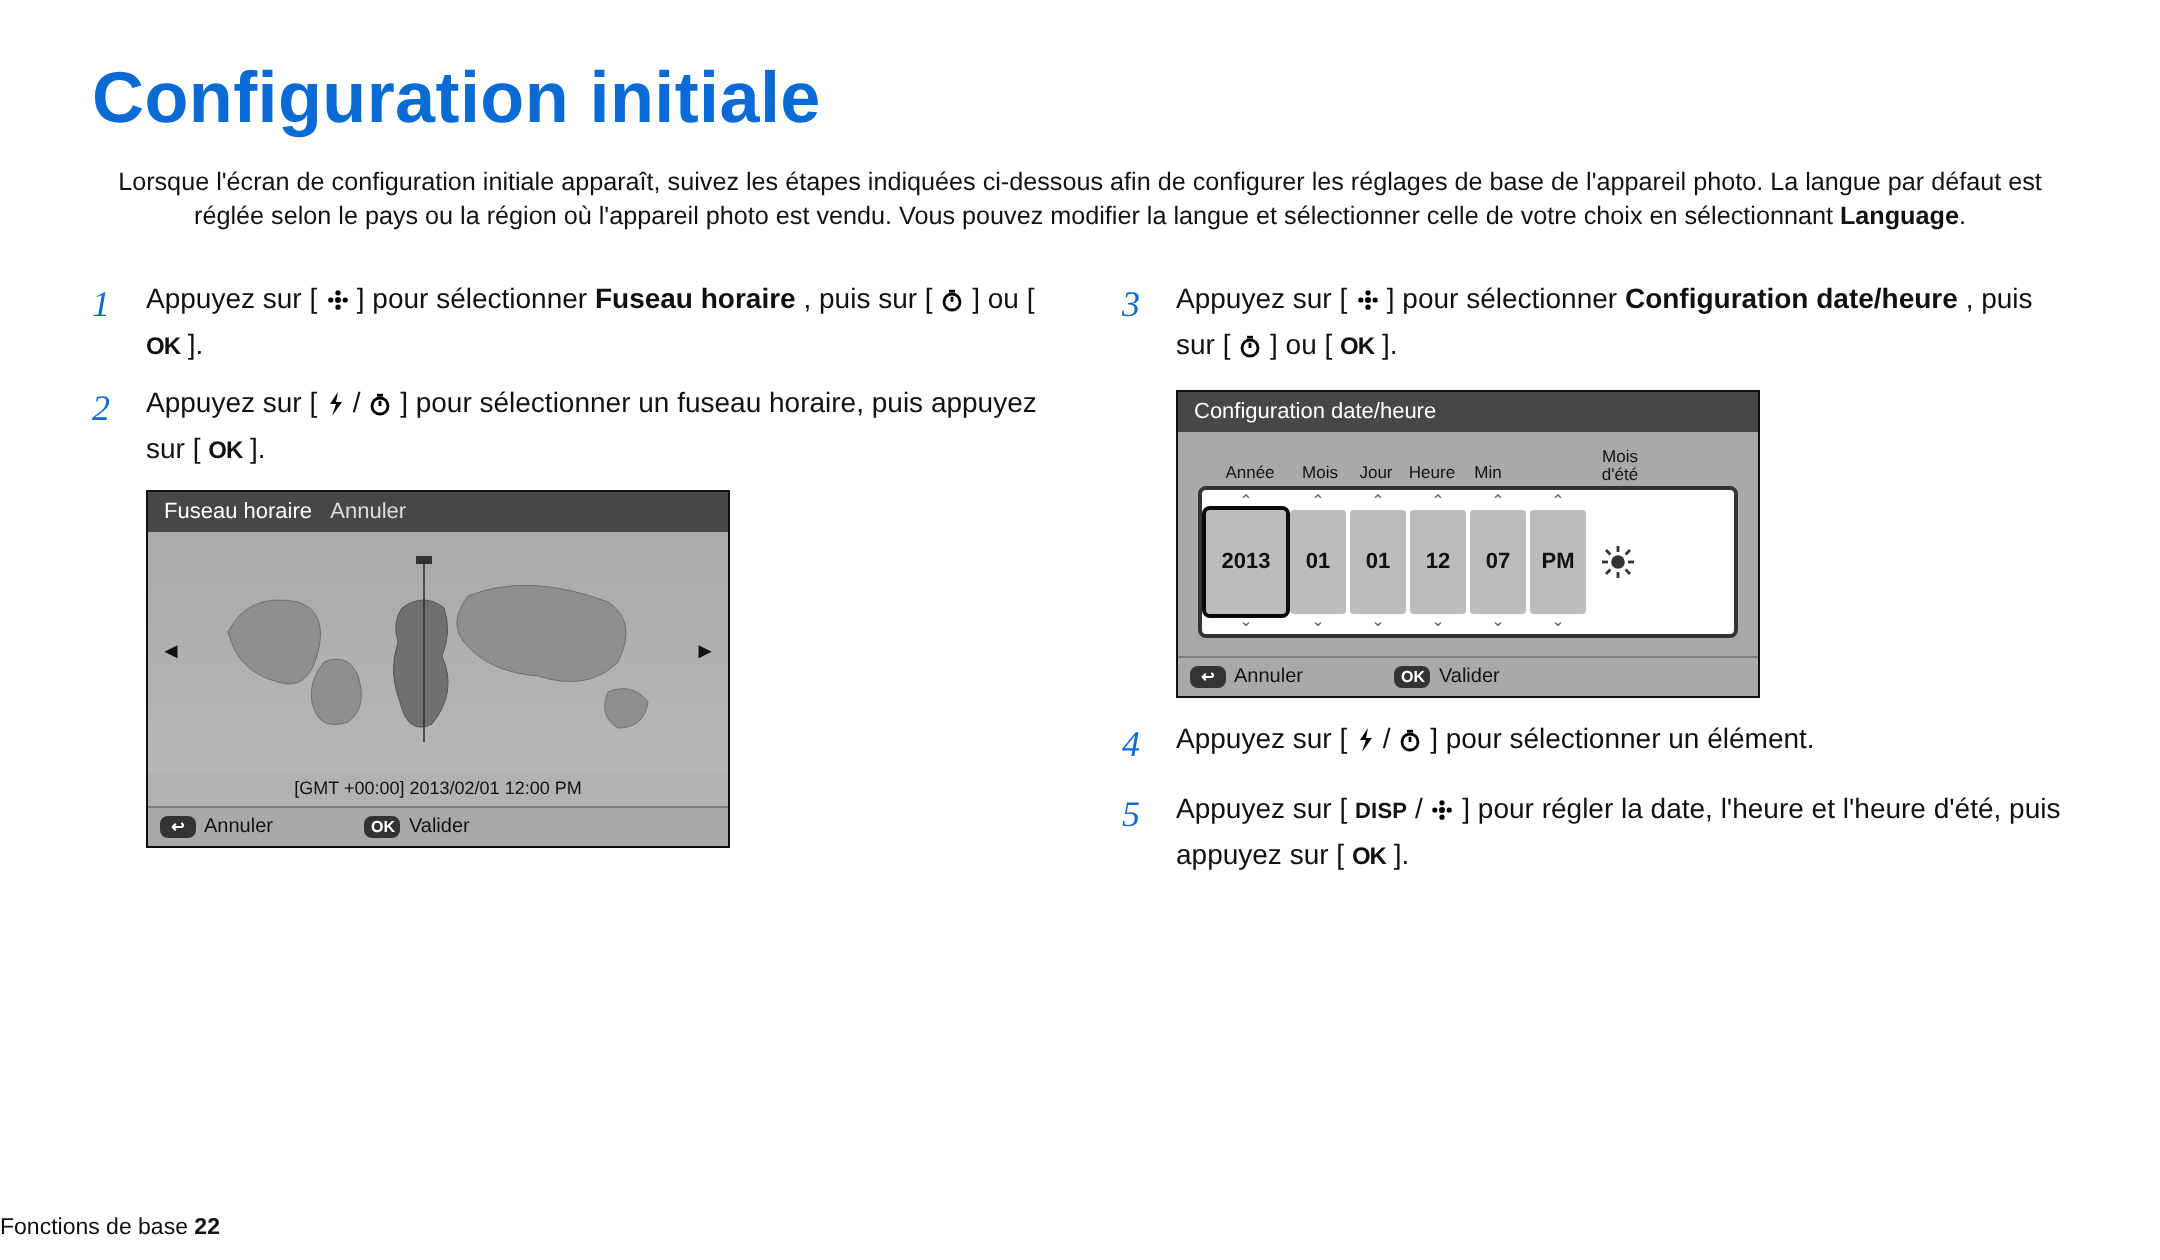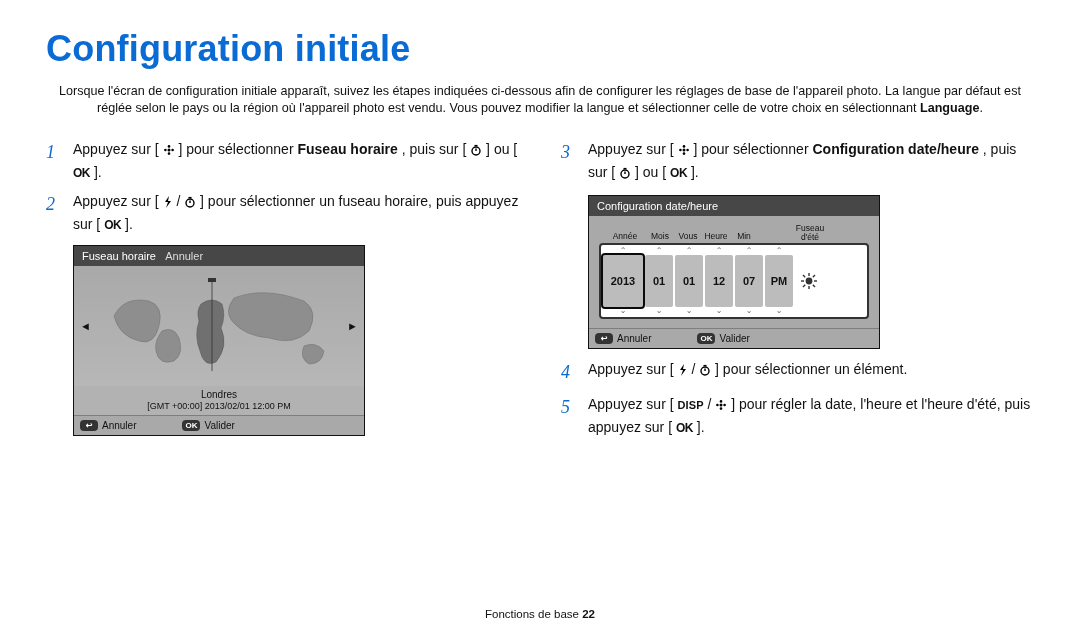--- a/index.html
+++ b/index.html
@@ -190,21 +190,21 @@
 
   .dst-cell {
     display:flex; align-items:center; justify-content:center;
     width: 28px;
   }
 
   .footer {
     position: absolute;
     bottom: 10px;
     left: 0; right: 0;
-    text-align: center;
+    text-align: left;
     font-size: 11.5px;
     color: #111;
   }
   .footer .pg { font-weight: 700; }
 </style>
 </head>
 <body>
 
 <div class="page">
   <h1>Configuration initiale</h1>
@@ -279,21 +279,20 @@
               <g fill="#707070" stroke="#555" stroke-width="0.5">
                 <path d="M97,28 Q108,20 118,28 Q122,40 117,52 Q125,70 112,86 Q100,92 96,75 Q90,60 95,45 Q92,35 97,28 Z"></path>
               </g>
               <line x1="108" y1="5" x2="108" y2="95" stroke="#333" stroke-width="0.8"></line>
               <rect x="104" y="2" width="8" height="4" fill="#333"></rect>
             </svg>
             <span class="map-arrow-left">◄</span>
             <span class="map-arrow-right">►</span>
           </div>
           <div class="map-info">
-            <div class="map-info-top">Londres</div>
             <div>[GMT +00:00] 2013/02/01 12:00 PM</div>
           </div>
         </div>
         <div class="panel-footer">
           <div class="fbtn">
             <span class="pill">↩</span>
             <span>Annuler</span>
           </div>
           <div class="fbtn">
             <span class="pill">OK</span>
@@ -330,25 +329,25 @@
           <span>].</span>
         </div>
       </div>
 
       <div class="panel">
         <div class="panel-header">Configuration date/heure</div>
         <div class="panel-body dt-body">
           <div class="dt-labels">
             <div class="dt-l-big">Année</div>
             <div class="dt-l-sm">Mois</div>
-            <div class="dt-l-sm">Vous</div>
+            <div class="dt-l-sm">Jour</div>
             <div class="dt-l-sm">Heure</div>
             <div class="dt-l-sm">Min</div>
             <div class="dt-l-sm"></div>
-            <div class="dt-l-dst">Fuseau d'été</div>
+            <div class="dt-l-dst">Mois d'été</div>
           </div>
           <div class="dt-grid">
             <div class="spinner wide sel">
               <div class="arr">⌃</div>
               <div class="val">2013</div>
               <div class="arr">⌄</div>
             </div>
             <div class="spinner">
               <div class="arr">⌃</div>
               <div class="val">01</div>

